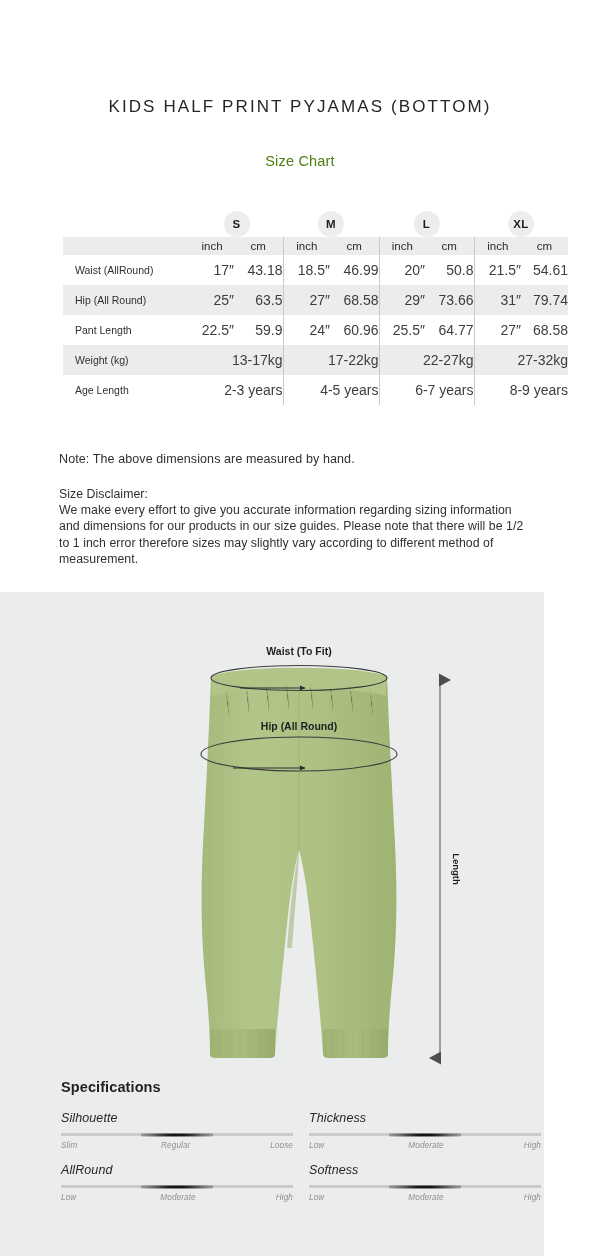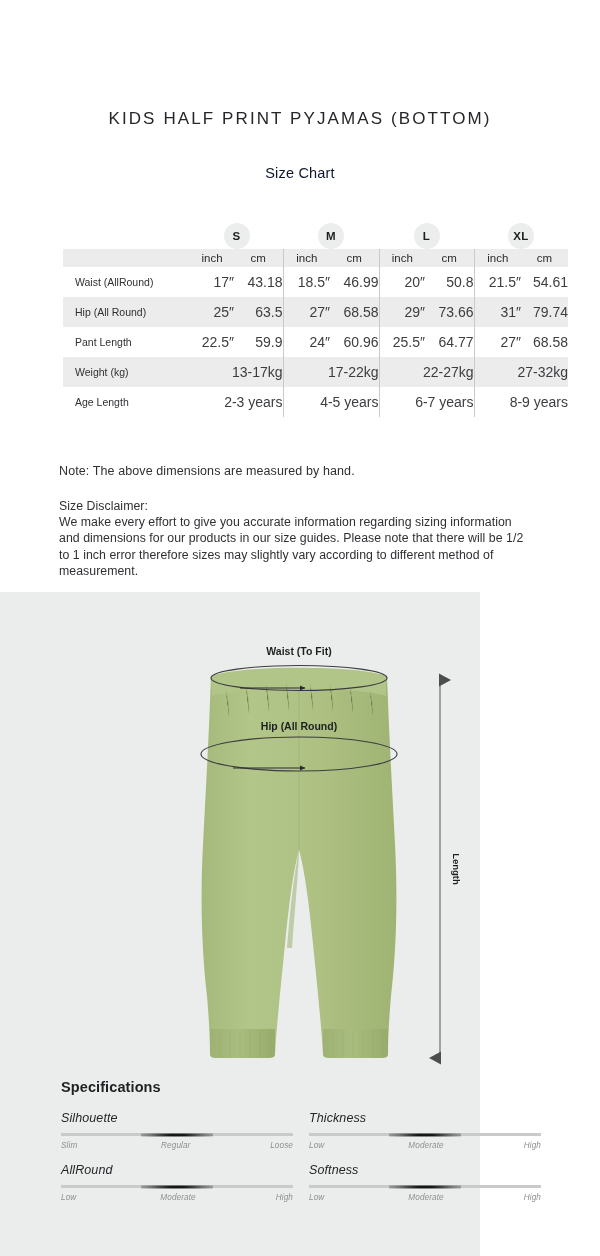--- a/index.html
+++ b/index.html
@@ -10,39 +10,39 @@
     font-family: "Liberation Sans", sans-serif;
     color: #2b2b2b;
     overflow: hidden;
   }
 
   .page { position: relative; width: 600px; height: 1256px; }
 
   
   .top-section {
     position: absolute;
-    left: 0; top: 12px;
+    left: 0; top: 0;
     width: 600px; height: 592px;
     background: #ffffff;
     border-radius: 8px;
   }
 
   .title {
     text-align: center;
     font-size: 17px;
     letter-spacing: 2.1px;
     color: #25262a;
     font-weight: 400;
     margin-top: 97px;
   }
 
   .subtitle {
     text-align: center;
     font-size: 14.5px;
-    color: #0f172a;
+    color: #4d7c0f;
     font-weight: 400;
     margin-top: 36px;
     letter-spacing: .2px;
   }
 
   
   .table-wrap {
     position: absolute;
     left: 63px; top: 205px;
     width: 474px;
@@ -114,21 +114,21 @@
     color: #2f3033;
     line-height: 16.2px;
     letter-spacing: .05px;
   }
   .disclaimer .dtitle { display: block; }
 
   
   .bottom-section {
     position: absolute;
     left: 0; top: 592px;
-    width: 480px; height: 664px;
+    width: 544px; height: 664px;
     background: #ebedec;
   }
 
   .diagram {
     position: absolute;
     left: 0; top: 0;
     width: 600px; height: 480px;
   }
 
   

